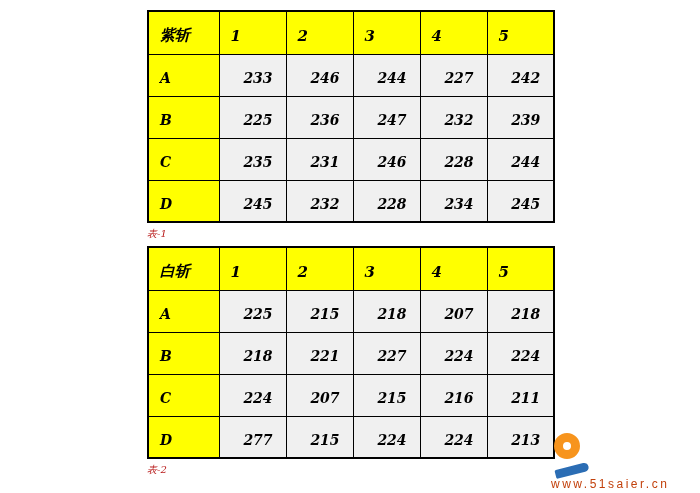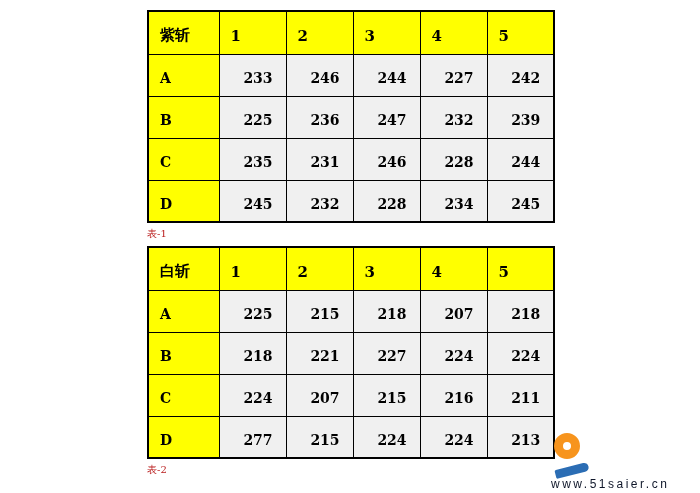--- a/index.html
+++ b/index.html
@@ -8,20 +8,21 @@
     width: 700px; height: 493px;
     background: #ffffff;
     font-family: "DejaVu Serif", "Liberation Serif", serif;
     position: relative;
     overflow: hidden;
   }
   .content {
     width: 406px;
     margin: 0 auto;
     padding-top: 10px;
+    font-style: italic;
   }
   table.data-table {
     border-collapse: collapse;
     table-layout: fixed;
     width: 406px;
     border: 2px solid #000000;
   }
   table.data-table td {
     border: 1px solid #000000;
     height: 42px;
@@ -82,21 +83,21 @@
     font-weight: bold;
     color: #1d5fa8;
     letter-spacing: 0px;
     font-family: "DejaVu Sans", "Liberation Sans", sans-serif;
     text-shadow: 1px 1px 0 #0d3a6e;
     white-space: nowrap;
   }
   .logo-url {
     margin-top: 2px;
     font-size: 12px;
-    color: #0f172a;
+    color: #c2410c;
     letter-spacing: 2.5px;
     font-family: "Liberation Sans", sans-serif;
     white-space: nowrap;
   }
 </style>
 </head>
 <body>
 
 <div class="content">
 

